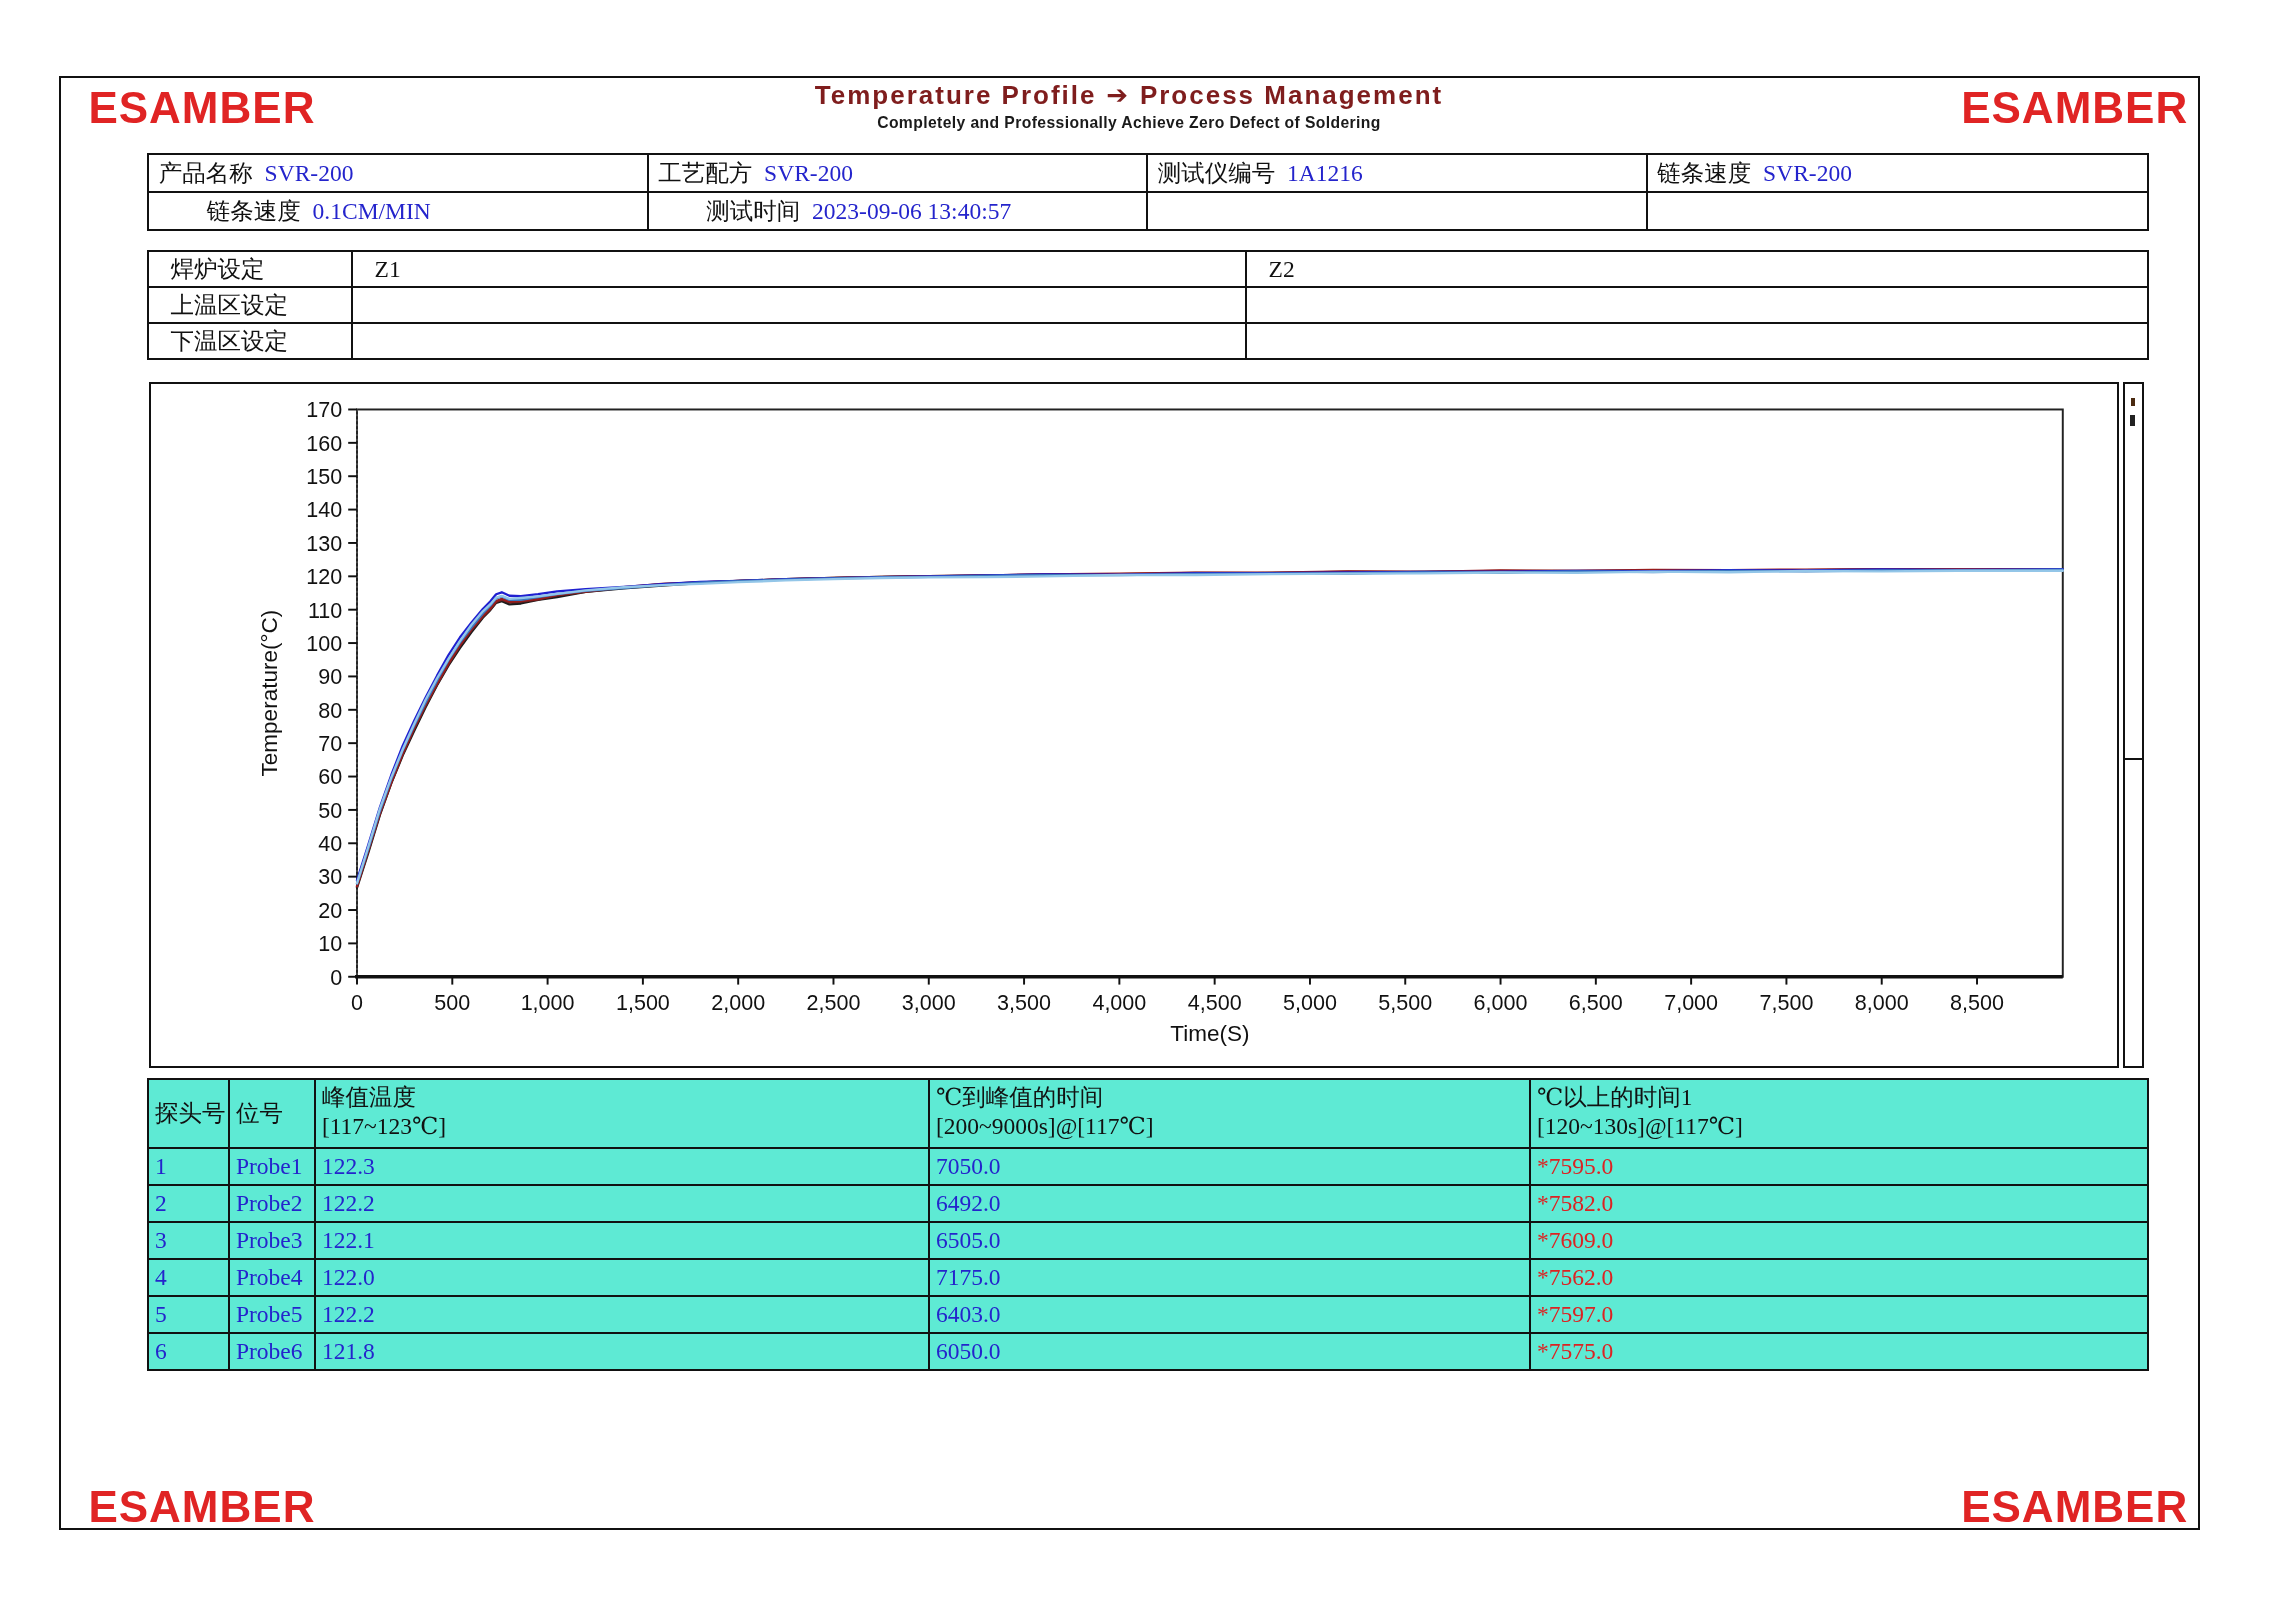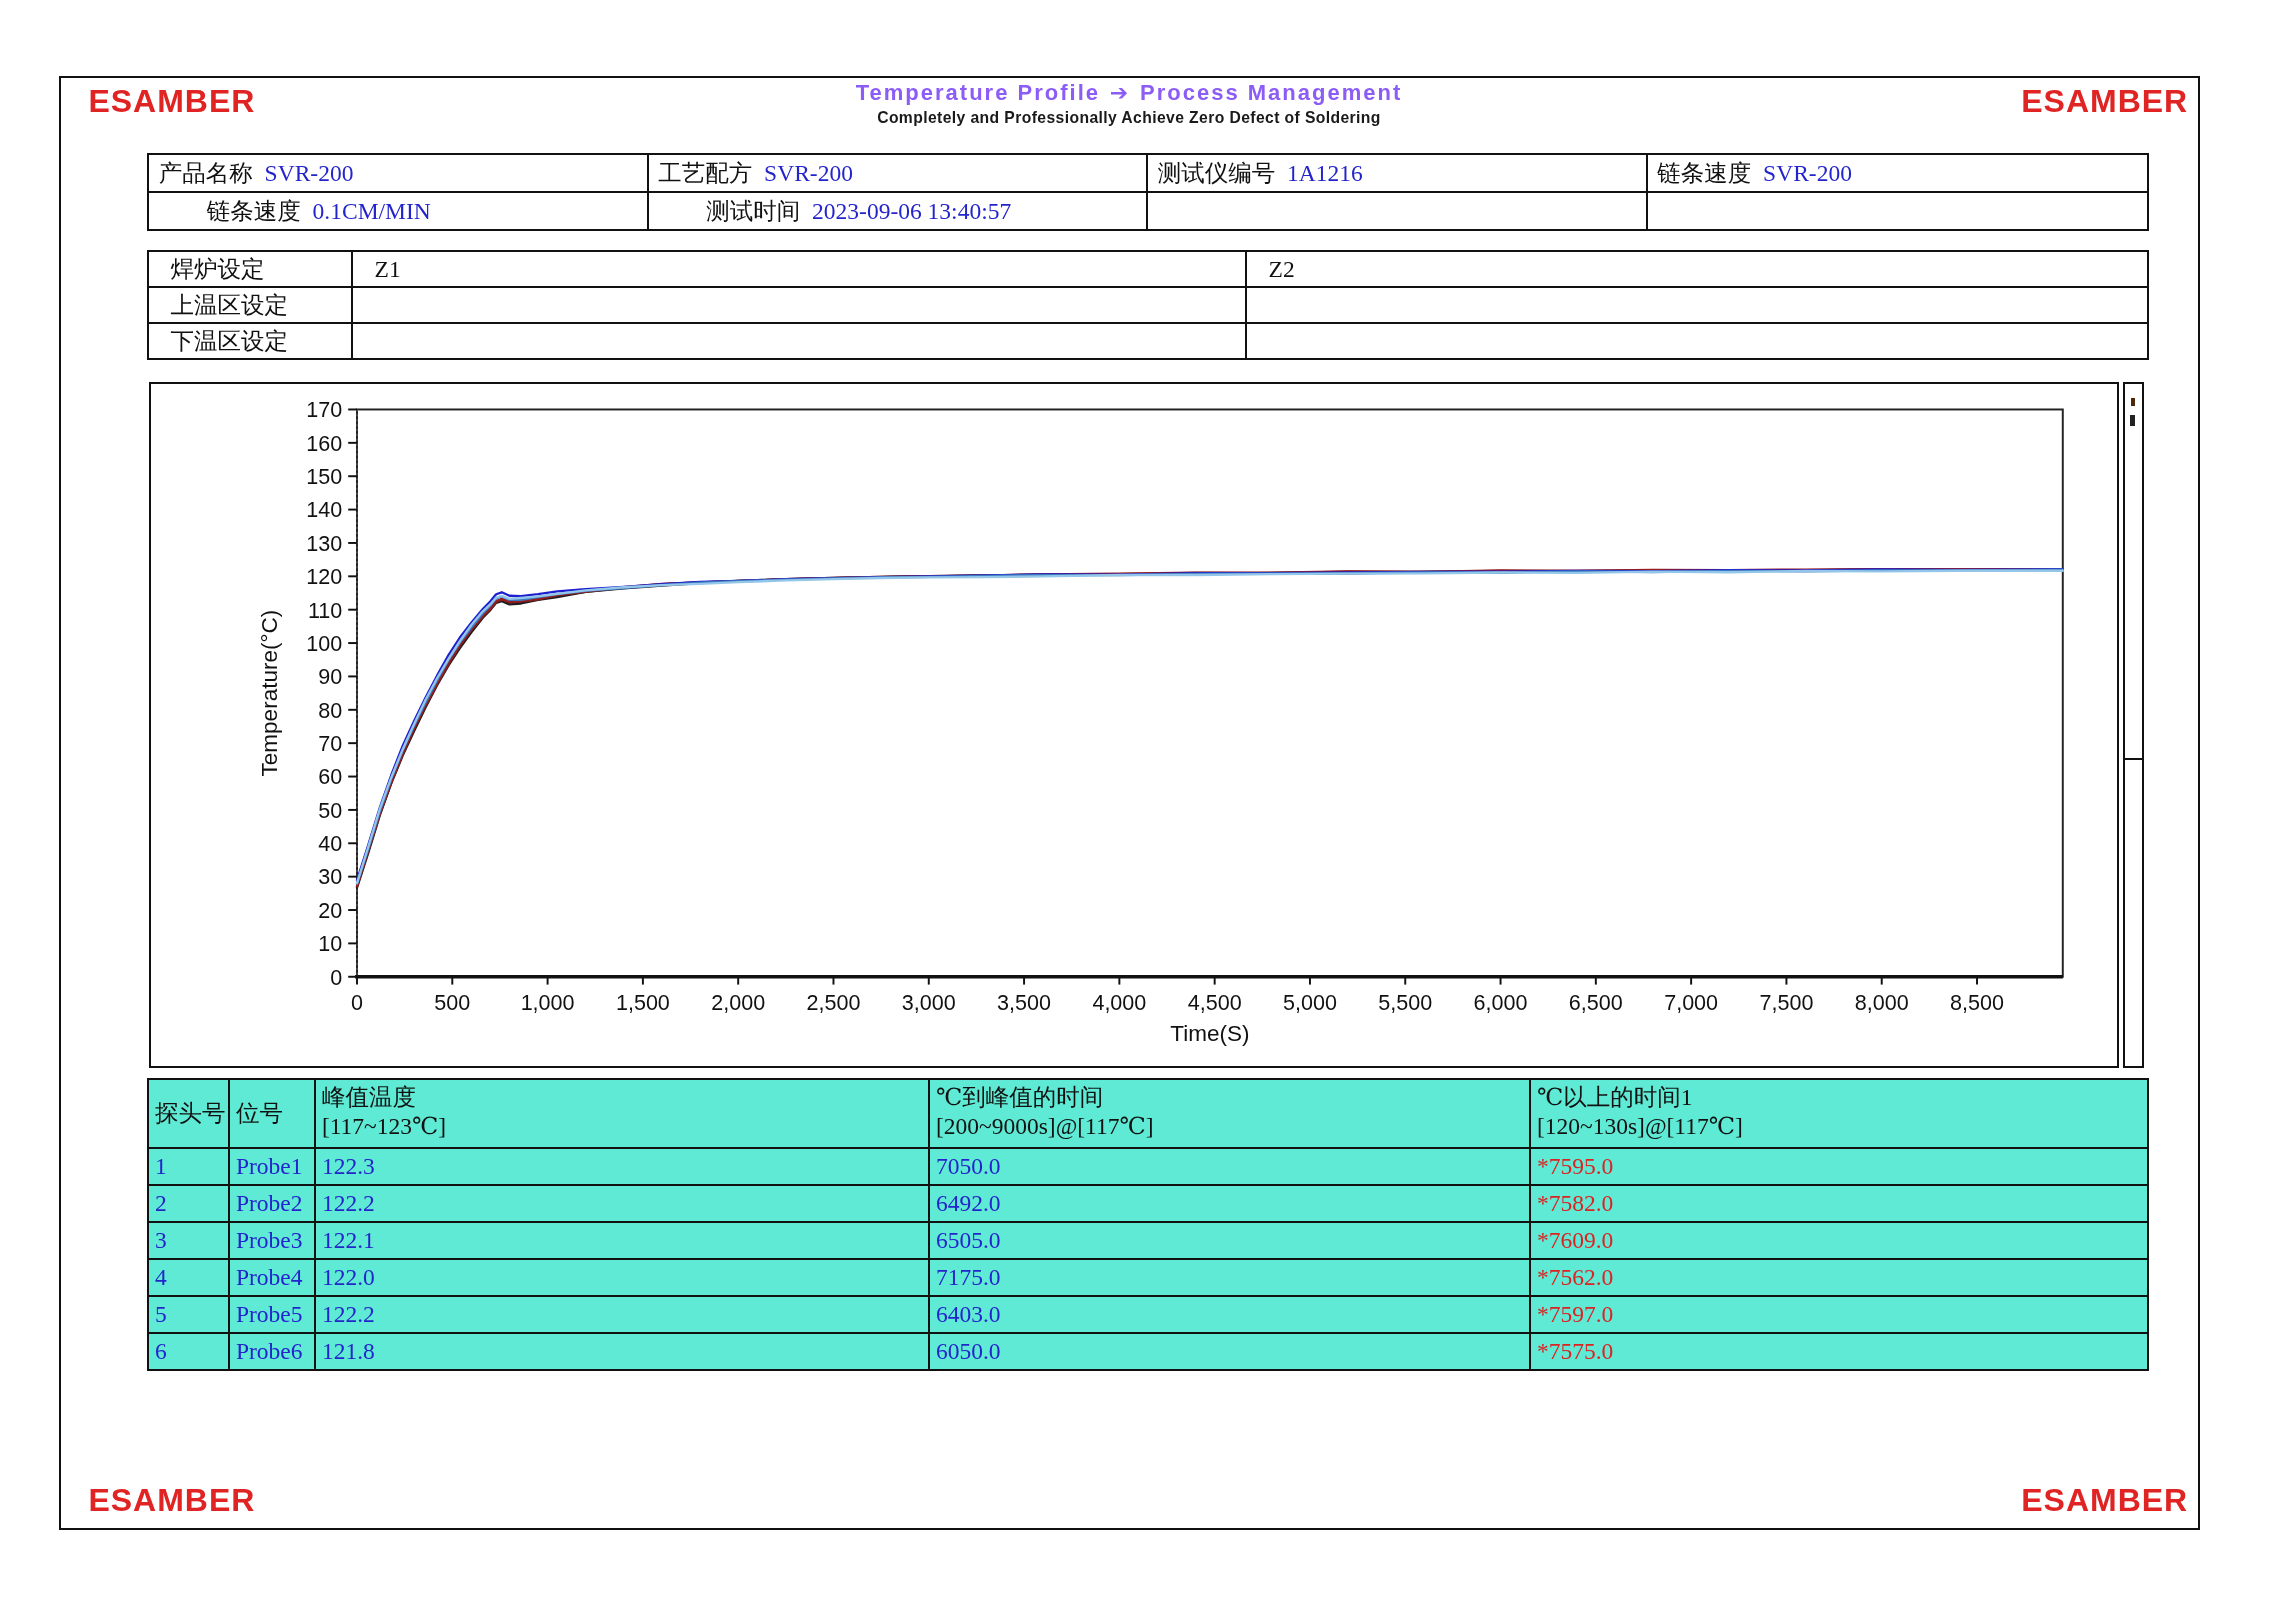--- a/index.html
+++ b/index.html
@@ -1,24 +1,24 @@
 <!DOCTYPE html>
 <html><head>
 <meta charset="utf-8">
 <style>
   html,body{margin:0;padding:0;background:#ffffff;}
   body{width:2293px;height:1620px;position:relative;font-family:"Liberation Serif","DejaVu Serif",serif;color:#111;}
   .page{position:absolute;left:59px;top:76px;width:2137px;height:1450px;border:2.9px solid #111;background:#fff;}
-  .brand{position:absolute;font-family:"Liberation Sans","DejaVu Sans",sans-serif;font-weight:900;font-size:32px;letter-spacing:1px;color:#e02424;white-space:nowrap;}
+  .brand{position:absolute;font-family:"Liberation Sans","DejaVu Sans",sans-serif;font-weight:900;font-size:44px;letter-spacing:1px;color:#e02424;white-space:nowrap;}
   .brand.tl{left:27.4px;top:4.9px;}
   .brand.tr{right:9.8px;top:4.9px;}
   .brand.bl{left:27.4px;top:1404px;}
   .brand.br{right:9.8px;top:1404px;}
   .title-wrap{position:absolute;left:529px;top:2px;width:1078px;text-align:center;font-family:"Liberation Sans","DejaVu Sans",sans-serif;}
-  .title-line{font-size:22px;font-weight:bold;letter-spacing:2px;color:#8b5cf6;white-space:nowrap;}
+  .title-line{font-size:26px;font-weight:bold;letter-spacing:2px;color:#7f1d1d;white-space:nowrap;}
   .title-arrow{margin:0 9.8px;font-weight:bold;}
   .subtitle{font-size:15.7px;font-weight:bold;letter-spacing:0.4px;color:#1a1a1a;margin-top:2.9px;white-space:nowrap;}
 
   
   .info-table{position:absolute;left:86px;top:75px;width:1998px;display:grid;grid-template-columns:1fr 1fr 1fr 1fr;border:2.9px solid #111;background:#fff;}
   .info-cell{height:36px;line-height:36px;border-right:2px solid #111;border-bottom:2px solid #111;padding-left:9.8px;font-size:23.5px;white-space:nowrap;overflow:hidden;}
   .info-cell.c4{border-right:none;}
   .info-cell.r2{border-bottom:none;margin-left:48px;}
   .lbl{color:#111;}
   .val{color:#2424cc;margin-left:11.8px;}

